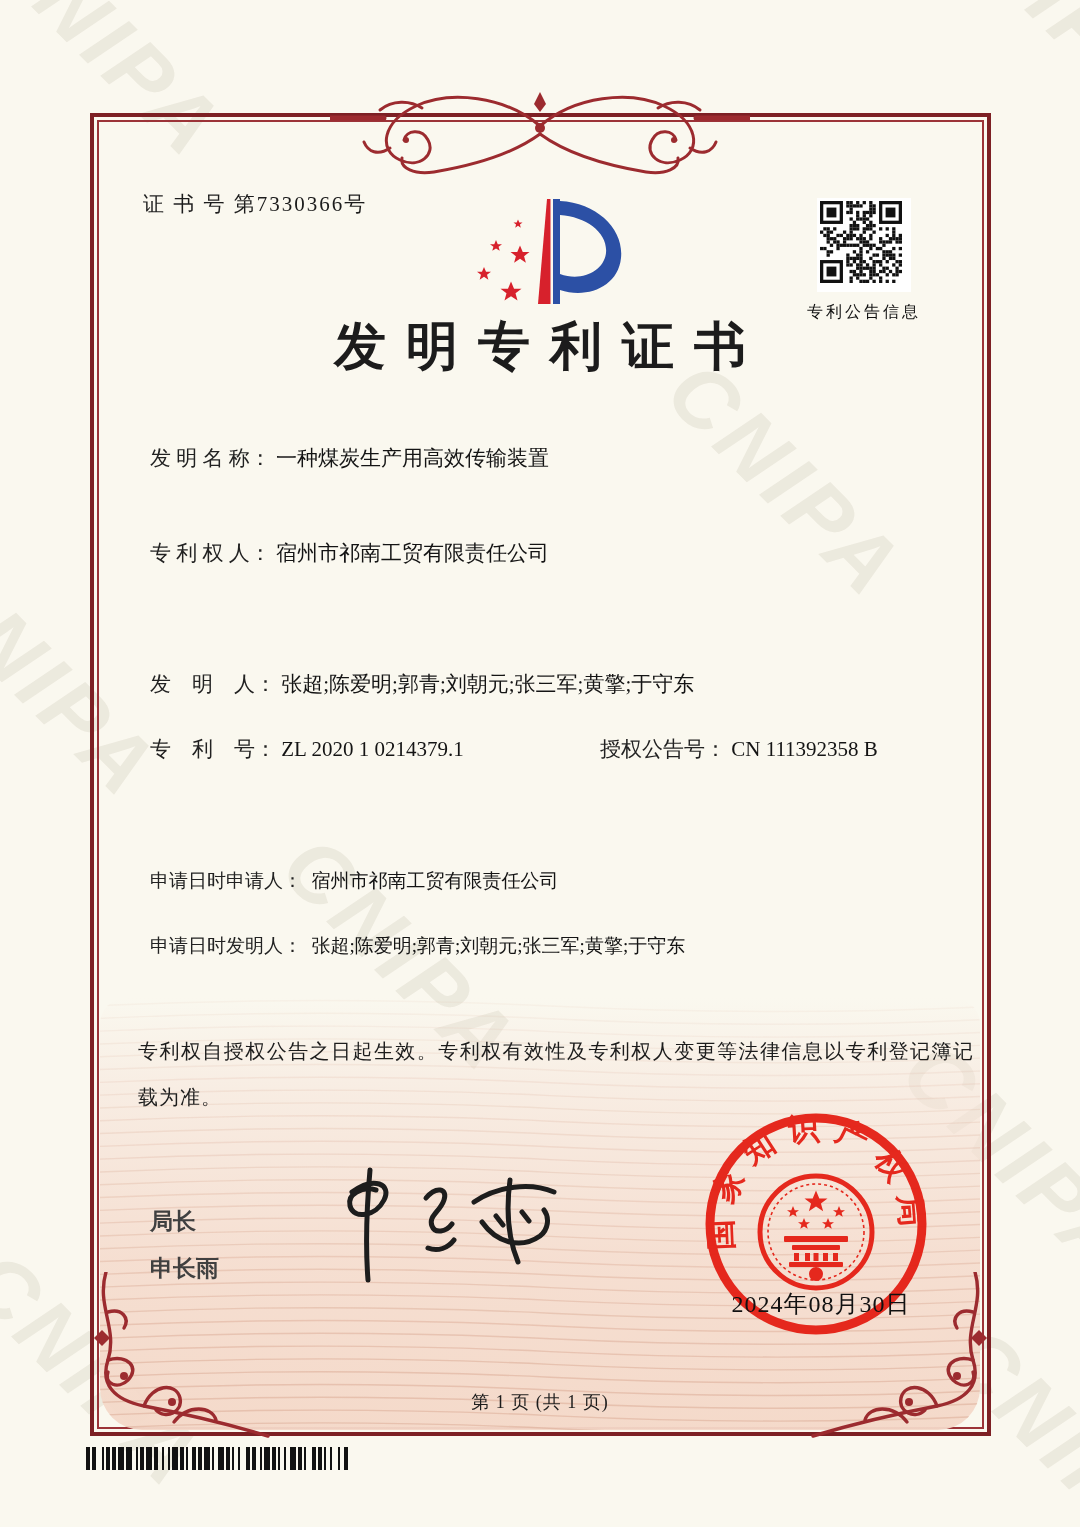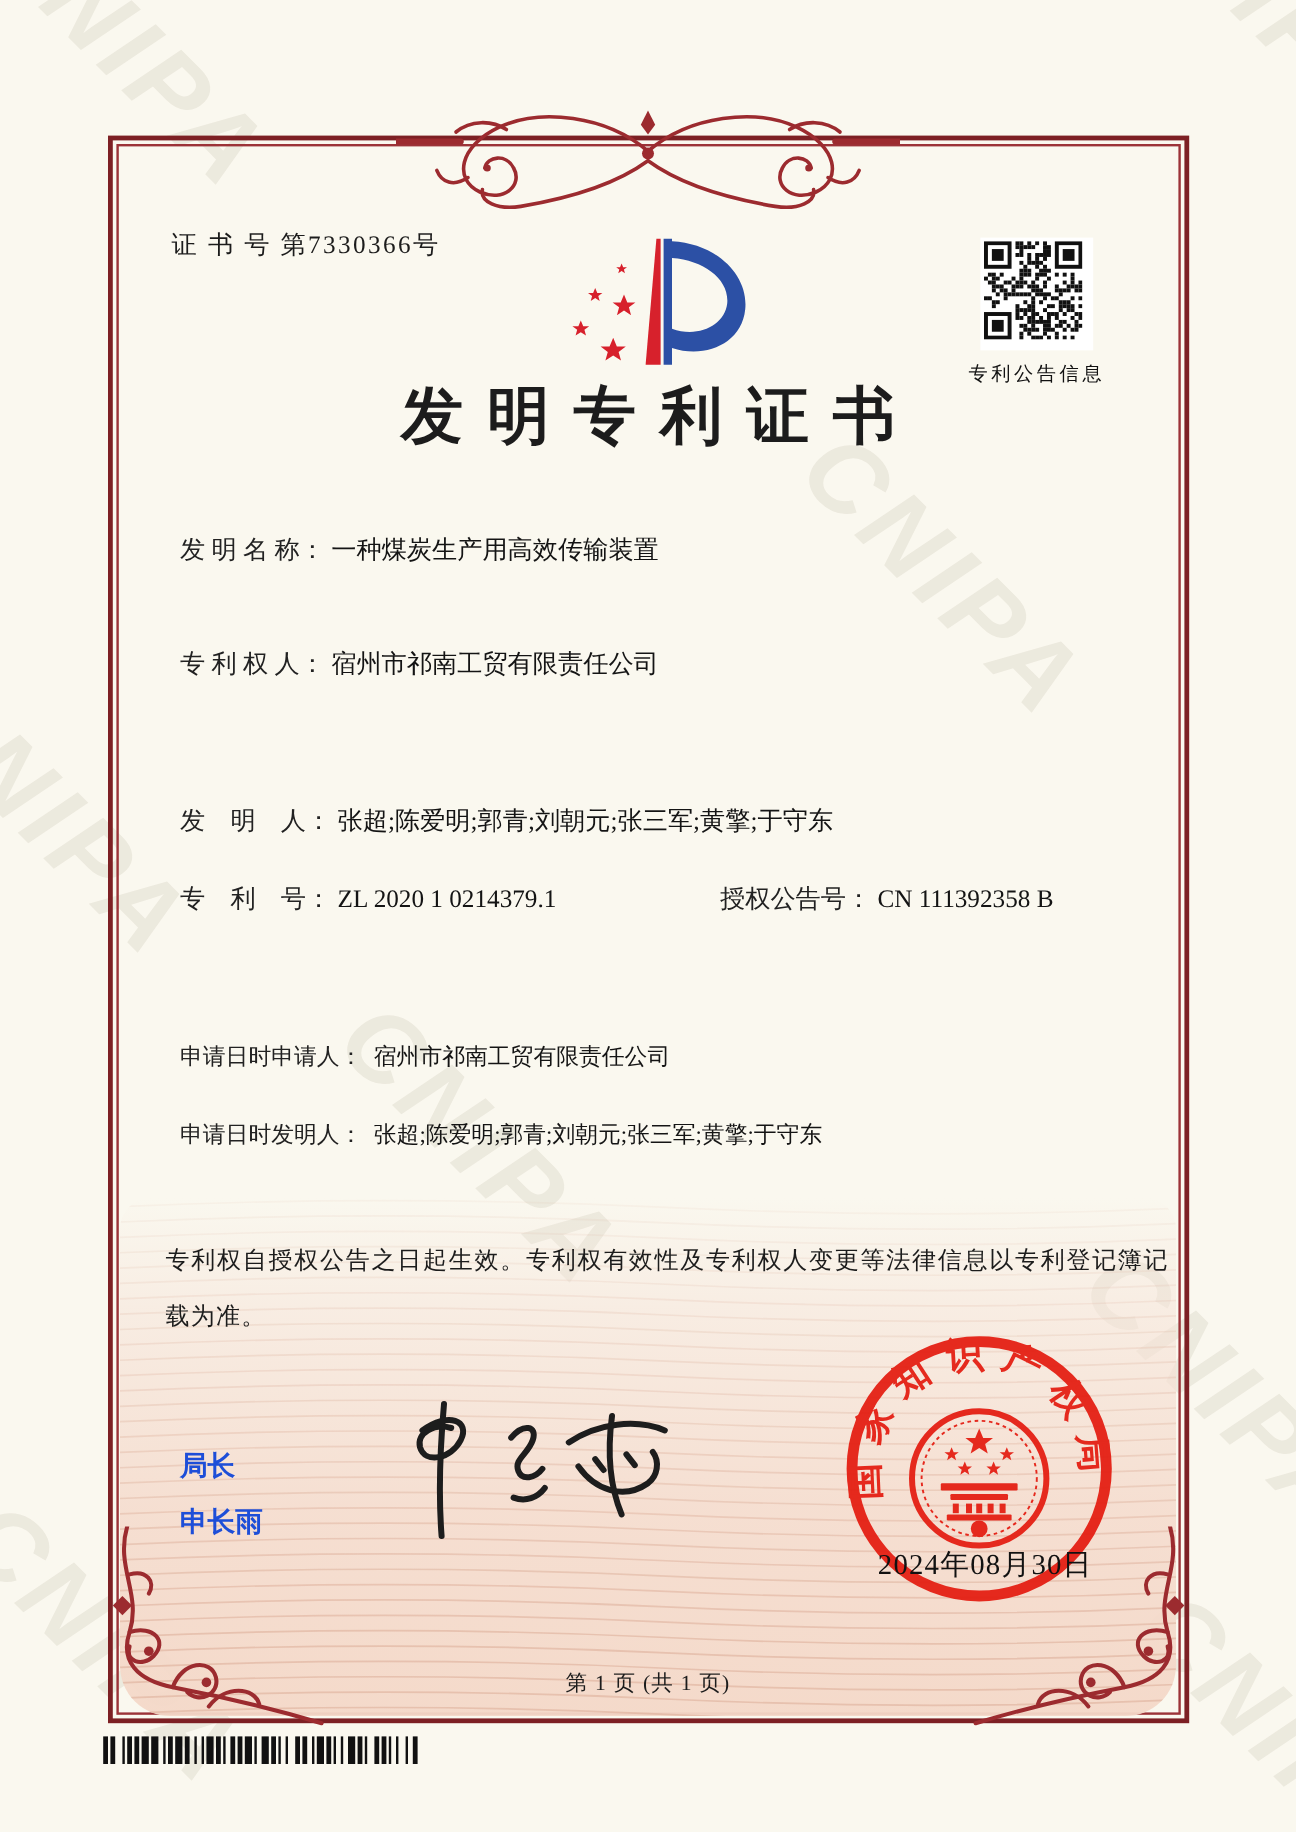--- a/index.html
+++ b/index.html
@@ -54,21 +54,21 @@
   
   .statement{
     position:absolute; left:138px; top:1028px; width:836px; z-index:6;
     font-size:20px; line-height:46px; text-align:justify; letter-spacing:1px;
   }
   .statement .l1{text-indent:2em;}
   
   .signer{
     position:absolute; left:150px; top:1198px; z-index:6;
     font-family:"Liberation Sans","DejaVu Sans",sans-serif; font-weight:700; font-size:23px;
-    line-height:47px; color:#1d4ed8;
+    line-height:47px; color:#404040;
   }
   .signature{position:absolute; left:326px; top:1162px; z-index:6;}
   
   .seal{position:absolute; left:702px; top:1110px; z-index:7;}
   .seal-date{
     position:absolute; left:716px; top:1288px; width:210px; text-align:center;
     font-size:24px; color:#111; z-index:8; letter-spacing:1px;
   }
   
   .page-num{

